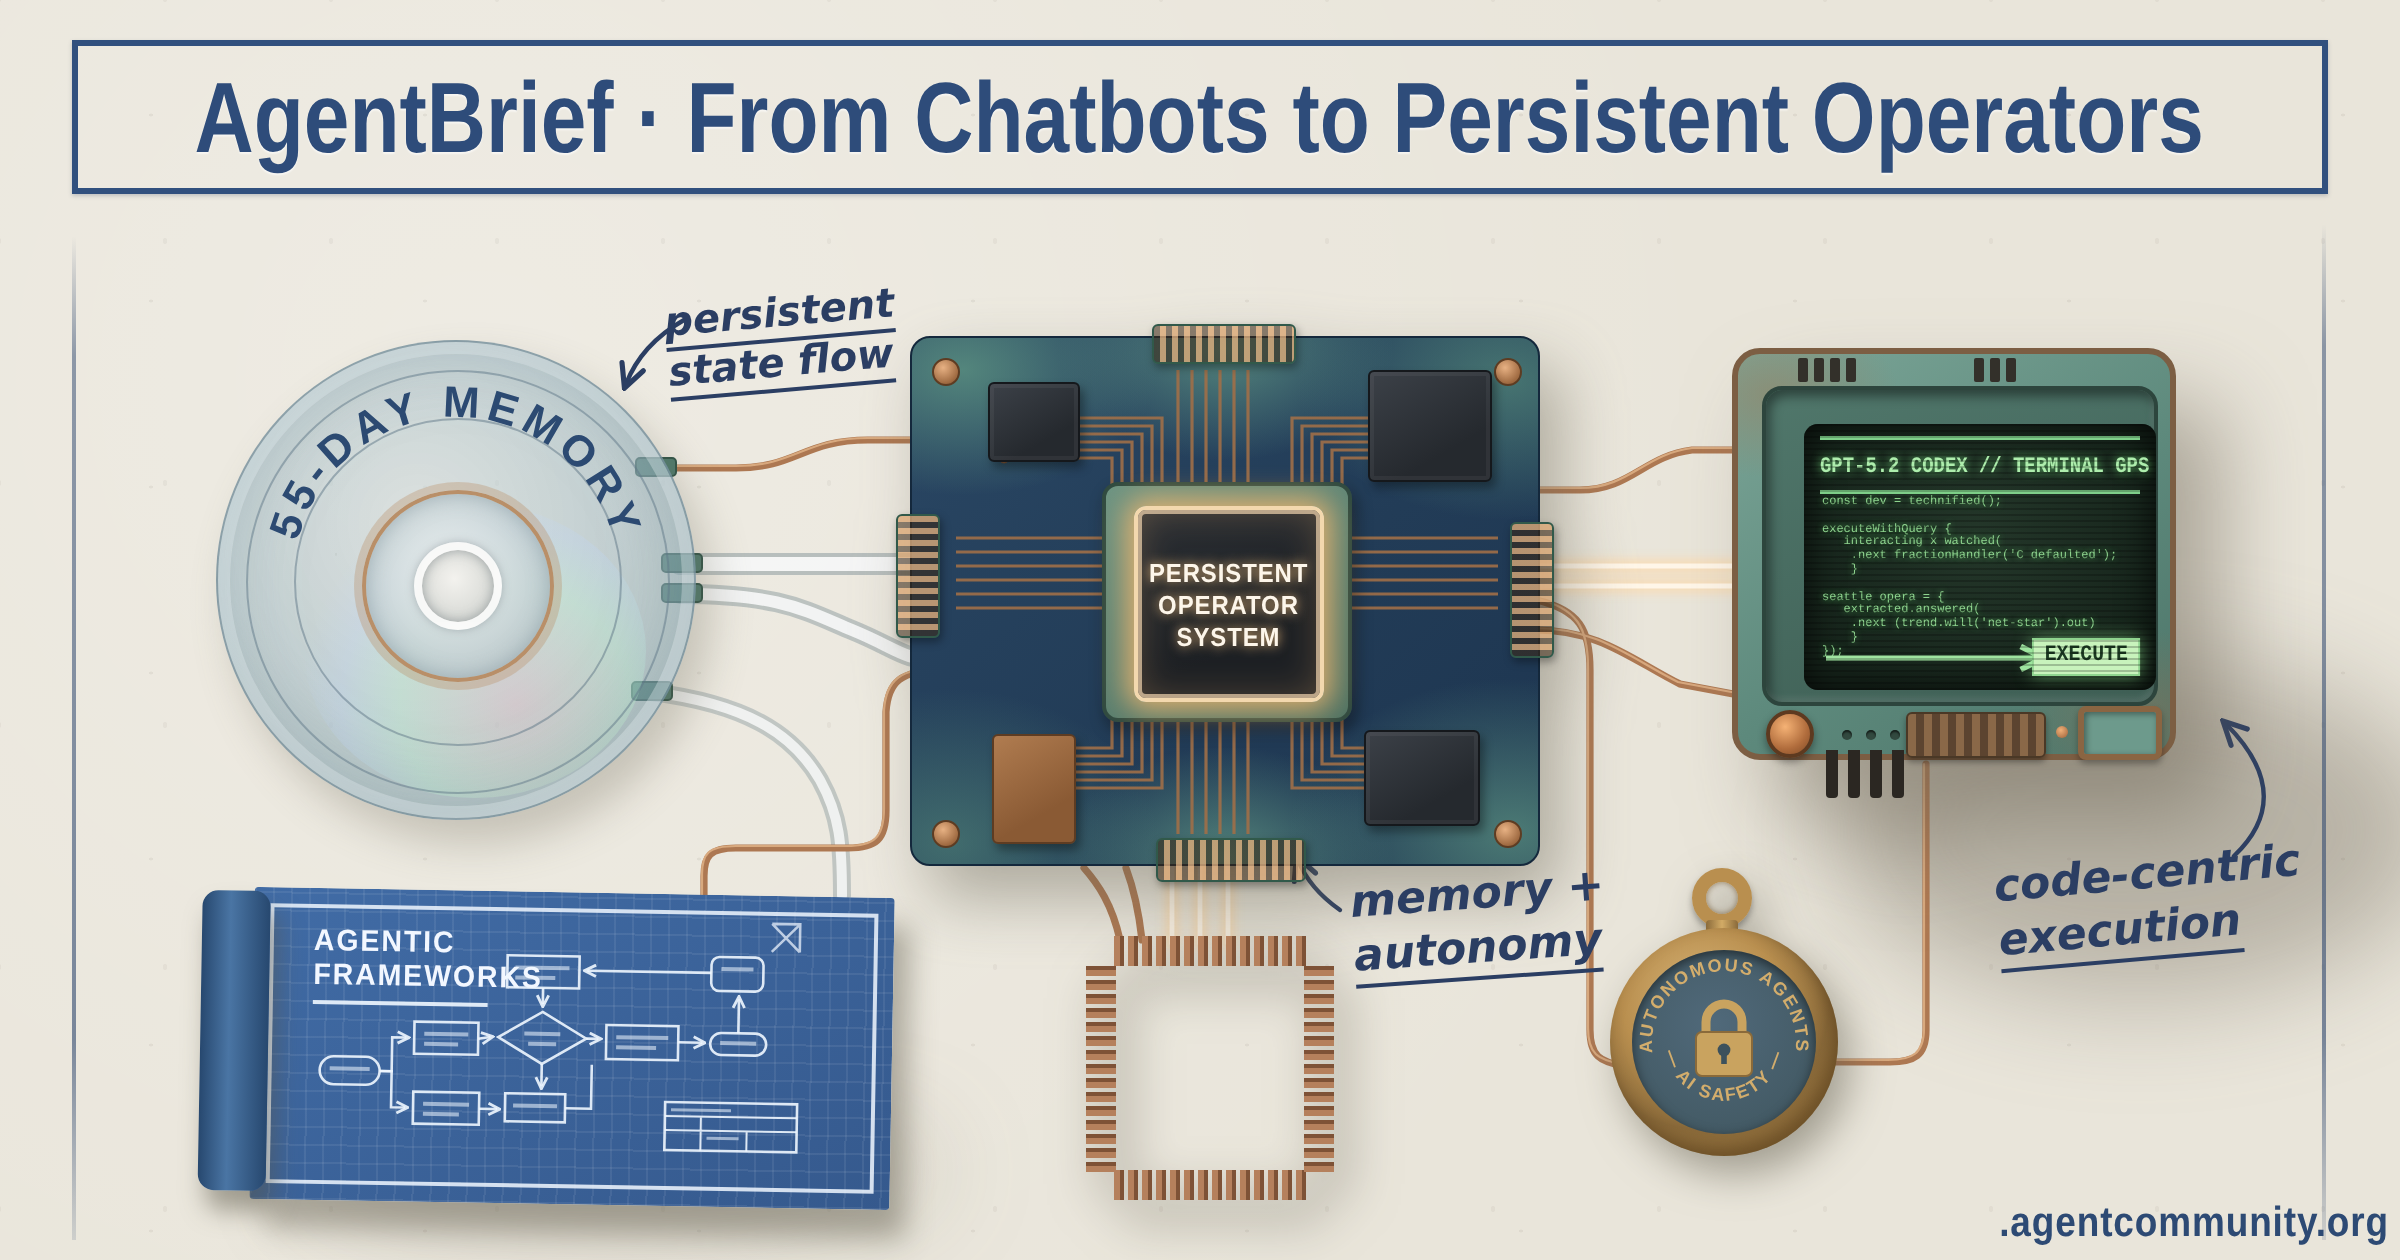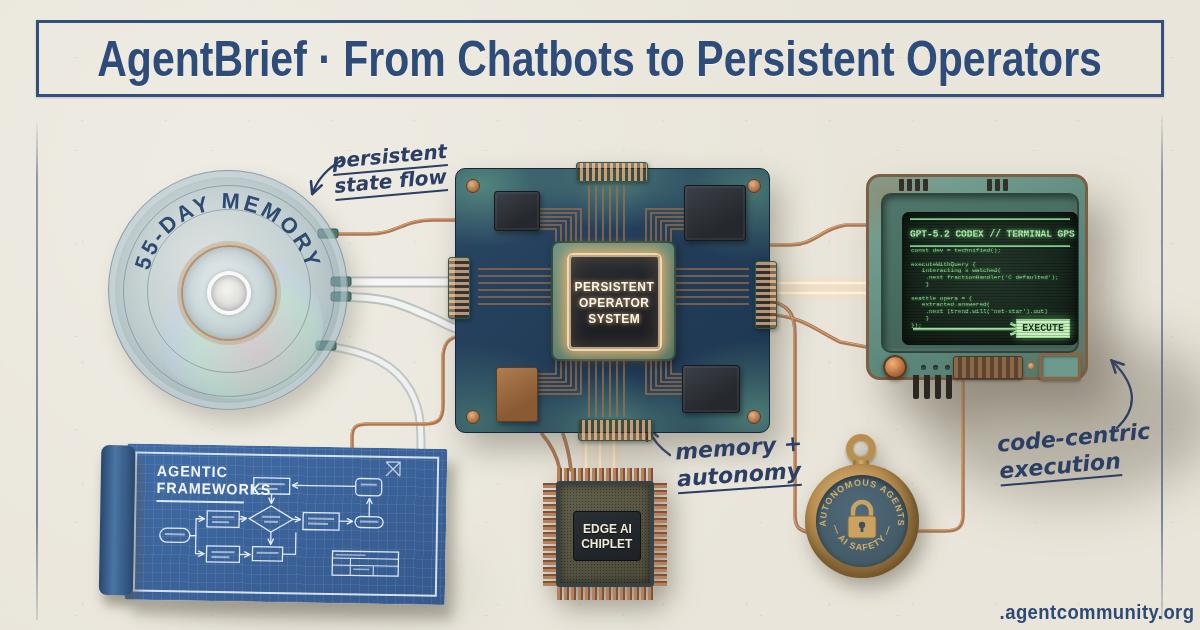--- a/index.html
+++ b/index.html
@@ -501,26 +501,20 @@
     </svg>
   </div>
   <div class="bp-roll"></div>
 </div>
 
 <div class="abs chiplet">
   <div class="pin-strip pin-top"></div>
   <div class="pin-strip pin-bottom"></div>
   <div class="pin-strip pin-left"></div>
   <div class="pin-strip pin-right"></div>
-  <div class="chip-body">
-    <div class="chip-plate">
-      <div>EDGE AI</div>
-      <div>CHIPLET</div>
-    </div>
-  </div>
 </div>
 
 <div class="abs medal">
   <div class="medal-loop"></div>
   <div class="medal-neck"></div>
   <div class="medal-face"></div>
   <div class="medal-inner"></div>
   <svg class="medal-svg" viewBox="0 0 92 92">
     <path id="arcT" d="M 11,55 A 36,36 0 1 1 81,55" fill="none"></path>
     <path id="arcB" d="M 17,53 A 30,30 0 0 0 75,53" fill="none"></path>

